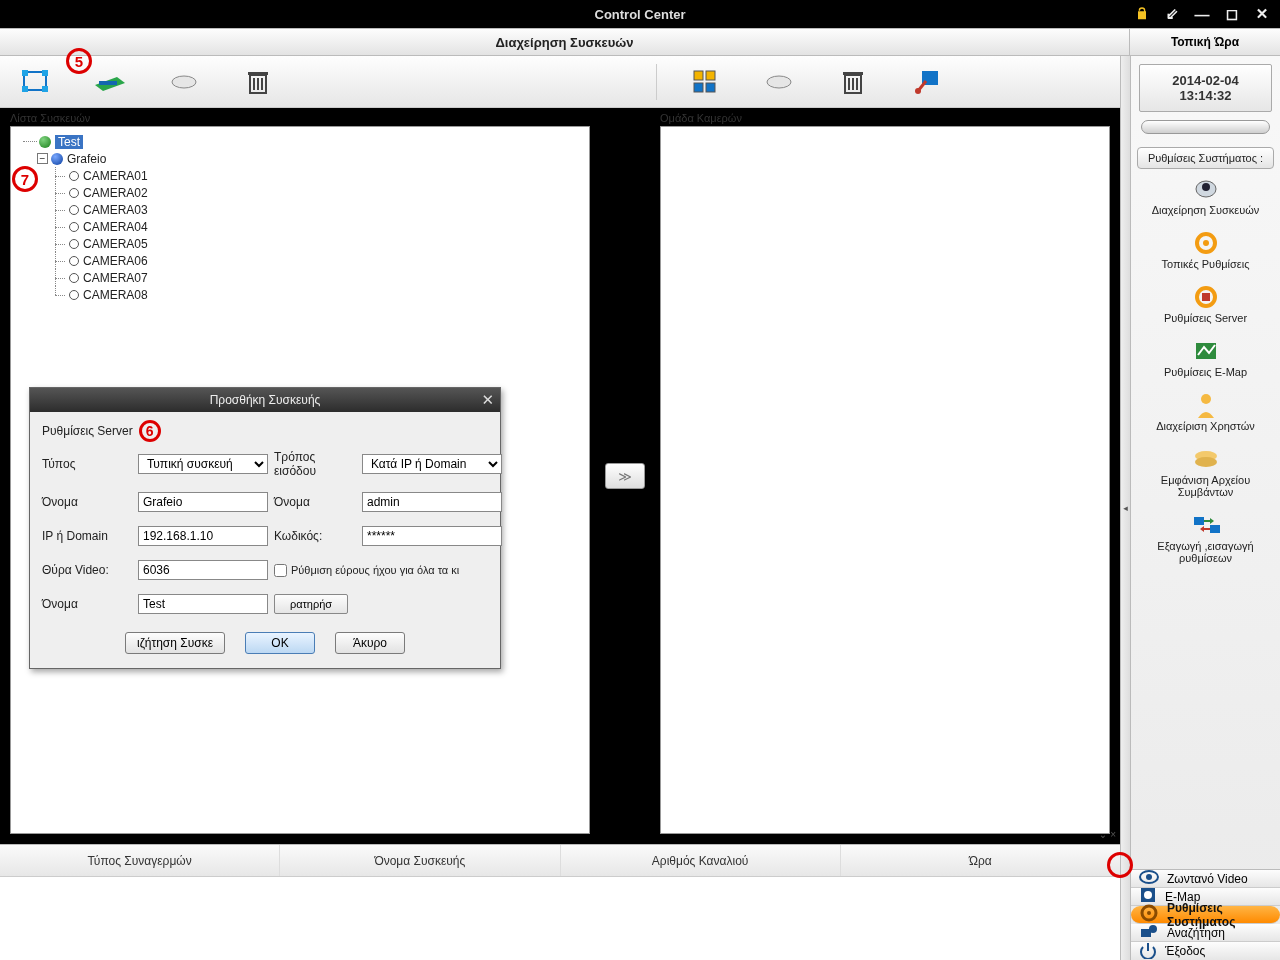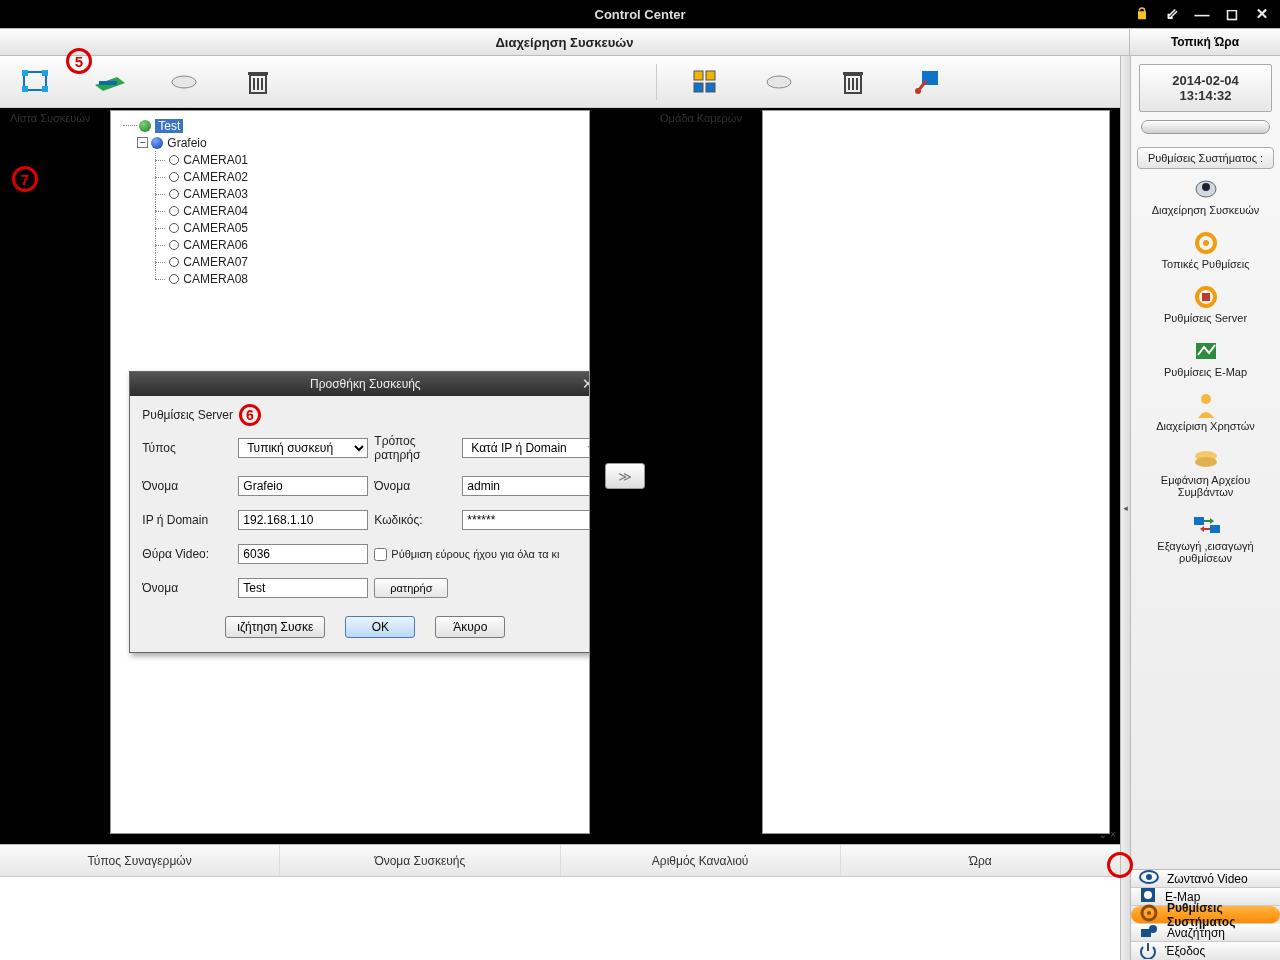--- a/index.html
+++ b/index.html
@@ -21,21 +21,21 @@
 .main-row { flex: 1; display: flex; min-height: 0; }
 .main-left { flex: 1; display: flex; flex-direction: column; min-width: 0; }
 .main-right { width: 150px; background: linear-gradient(#f8f8f8,#eaeaea); border-left: 1px solid #bbb; display: flex; flex-direction: column; }
 
 
 .toolbar { height: 52px; background: linear-gradient(#fefefe,#e6e6e6); border-bottom: 1px solid #ccc; display: flex; align-items: center; padding: 0 18px; gap: 38px; }
 .toolbar .tbtn { width: 36px; height: 36px; display: flex; align-items: center; justify-content: center; cursor: pointer; }
 .toolbar-split { display: flex; }
 .toolbar-split .tleft { width: 600px; }
 .toolbar-split .tright { flex: 1; border-left: 1px solid #ccc; padding-left: 30px; }
-.pane { display: flex; min-width: 0; }
+.pane { display: flex; flex-direction: column; min-width: 0; }
 .pane-title { font-size: 11px; color: #333; padding: 4px 10px 0 10px; }
 .pane-body { margin: 2px 10px 10px 10px; flex: 1; background: #fff; border: 1px solid #999; position: relative; overflow: hidden; }
 .pane-left { width: 600px; }
 .pane-mid { width: 50px; display: flex; align-items: center; justify-content: center; }
 .pane-right { flex: 1; }
 .mid-btn { width: 40px; height: 26px; border: 1px solid #999; background: linear-gradient(#fefefe,#dedede); border-radius: 3px; display: flex; align-items: center; justify-content: center; color: #777; cursor: pointer; font-size: 13px; }
 
 
 .tree { font-size: 12px; padding: 6px 4px; color: #222; }
 .tree .row { display: flex; align-items: center; height: 17px; white-space: nowrap; }
@@ -258,21 +258,21 @@
                   <span class="dclose">✕</span>
                 </div>
               <div class="dbody">
                 <div class="sect" style="display:flex;align-items:center;gap:6px;position:relative">
                   <span>Ρυθμίσεις Server</span>
                   <span class="circ" style="position:static;width:22px;height:22px;border-width:3px;font-size:14px">6</span>
                 </div>
                 <div class="grid">
                   <span>Τύπος</span>
                   <select><option>Τυπική συσκευή</option></select>
-                  <span>Τρόπος ρατηρήσ</span>
+                  <span>Τρόπος εισόδου</span>
                   <select><option>Κατά IP ή Domain</option></select>
 
                   <span>Όνομα</span>
                   <input type="text" value="Grafeio" style="">
                   <span>Όνομα</span>
                   <input type="text" value="admin" style="">
 
                   <span>IP ή Domain</span>
                   <input type="text" value="192.168.1.10" style="">
                   <span>Κωδικός:</span>

